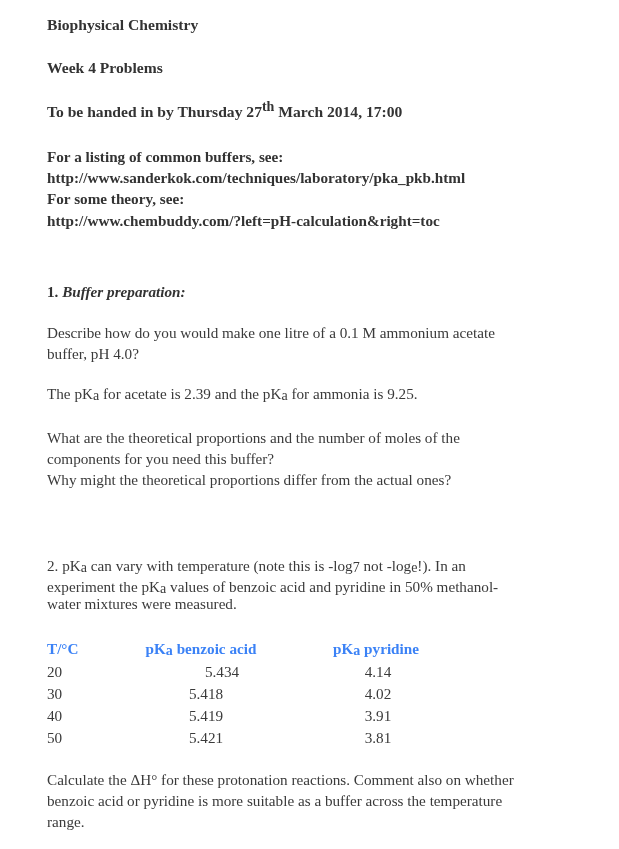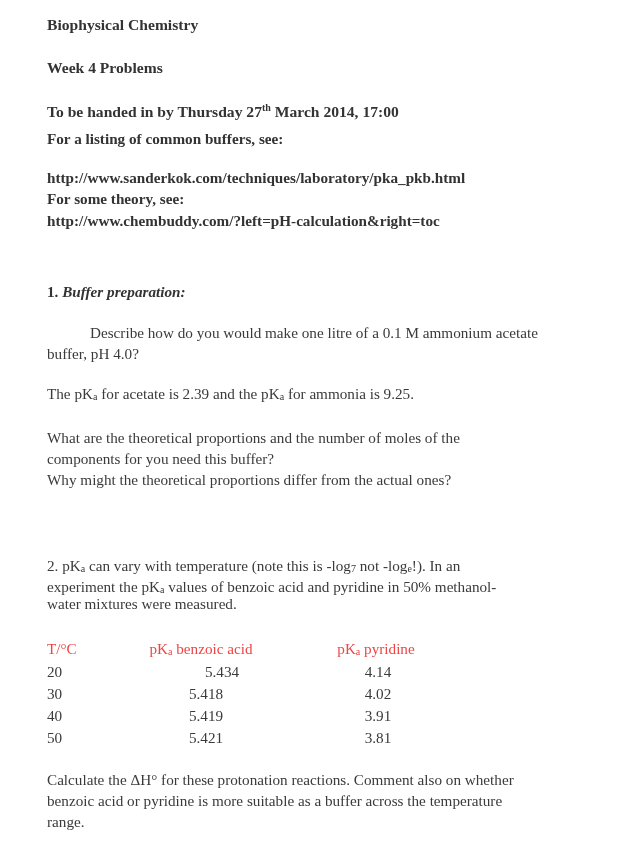--- a/index.html
+++ b/index.html
@@ -8,41 +8,41 @@
     font-family: "Liberation Serif", "DejaVu Serif", serif;
     color: #3a3a3a;
   }
   .line {
     position: absolute; left: 47px; white-space: nowrap;
     font-size: 15.2px; line-height: 21px;
   }
   .bold { font-weight: bold; color: #333333; }
   .h { font-size: 15.6px; }
   .it { font-style: italic; }
-  sub.s, sup.s { font-size: 10px; line-height: 0; }
+  sub.s, sup.s { font-size: 14px; line-height: 0; }
   sub.s { vertical-align: -1px; }
   sup.s { vertical-align: 6px; }
   .tbl-cell { position: absolute; font-size: 15.2px; line-height: 21px; white-space: nowrap; }
-  .tbl-hdr { font-weight: normal; color: #ef4444; }
+  .tbl-hdr { font-weight: bold; color: #3b82f6; }
   .center { transform: translateX(-50%); text-align: center; }
 </style>
 </head>
 <body>
 
 <div class="line bold h" style="top:14px;">Biophysical Chemistry</div>
 <div class="line bold h" style="top:57px;">Week 4 Problems</div>
 <div class="line bold h" style="top:101px;"><span>To be handed in by Thursday 27</span><sup class="s">th</sup><span> March 2014, 17:00</span></div>
 
-<div class="line bold" style="top:128px;text-align:right;">For a listing of common buffers, see:</div>
+<div class="line bold" style="top:146px;text-align:right;">For a listing of common buffers, see:</div>
 <div class="line bold" style="top:167px;">http://www.sanderkok.com/techniques/laboratory/pka_pkb.html</div>
 <div class="line bold" style="top:188px;">For some theory, see:</div>
 <div class="line bold" style="top:210px;">http://www.chembuddy.com/?left=pH-calculation&amp;right=toc</div>
 
 <div class="line" style="top:281px;"><span class="bold">1. </span><span class="bold it">Buffer preparation:</span></div>
-<div class="line" style="top:322px;margin-left:43px;">Describe how do you would make one litre of a 0.1 M ammonium acetate</div>
+<div class="line" style="top:322px;">Describe how do you would make one litre of a 0.1 M ammonium acetate</div>
 <div class="line" style="top:343px;">buffer, pH 4.0?</div>
 <div class="line" style="top:383px;"><span>The pK</span><sub class="s">a</sub><span> for acetate is 2.39 and the pK</span><sub class="s">a</sub><span> for ammonia is 9.25.</span></div>
 <div class="line" style="top:427px;">What are the theoretical proportions and the number of moles of the</div>
 <div class="line" style="top:448px;">components for you need this buffer?</div>
 <div class="line" style="top:469px;">Why might the theoretical proportions differ from the actual ones?</div>
 
 <div class="line" style="top:555px;"><span>2. pK</span><sub class="s">a</sub><span> can vary with temperature (note this is -log</span><sub class="s">7</sub><span> not -log</span><sub class="s">e</sub><span>!). In an</span></div>
 <div class="line" style="top:576px;"><span>experiment the pK</span><sub class="s">a</sub><span> values of benzoic acid and pyridine in 50% methanol-</span></div>
 <div class="line" style="top:593px;">water mixtures were measured.</div>
 

